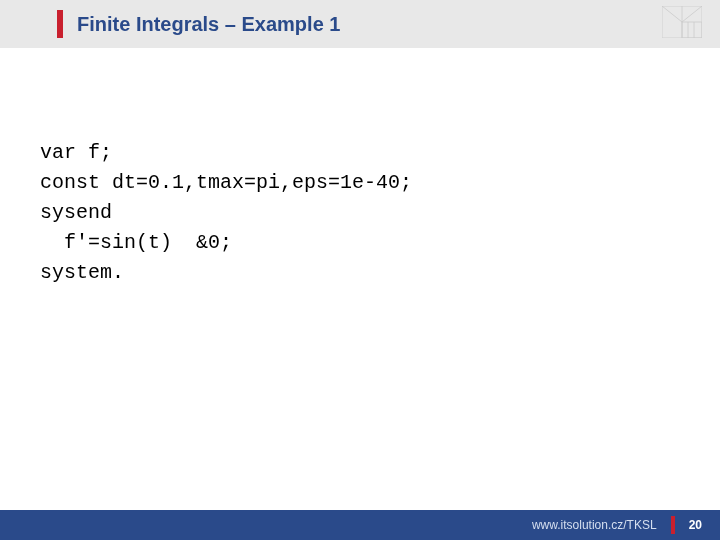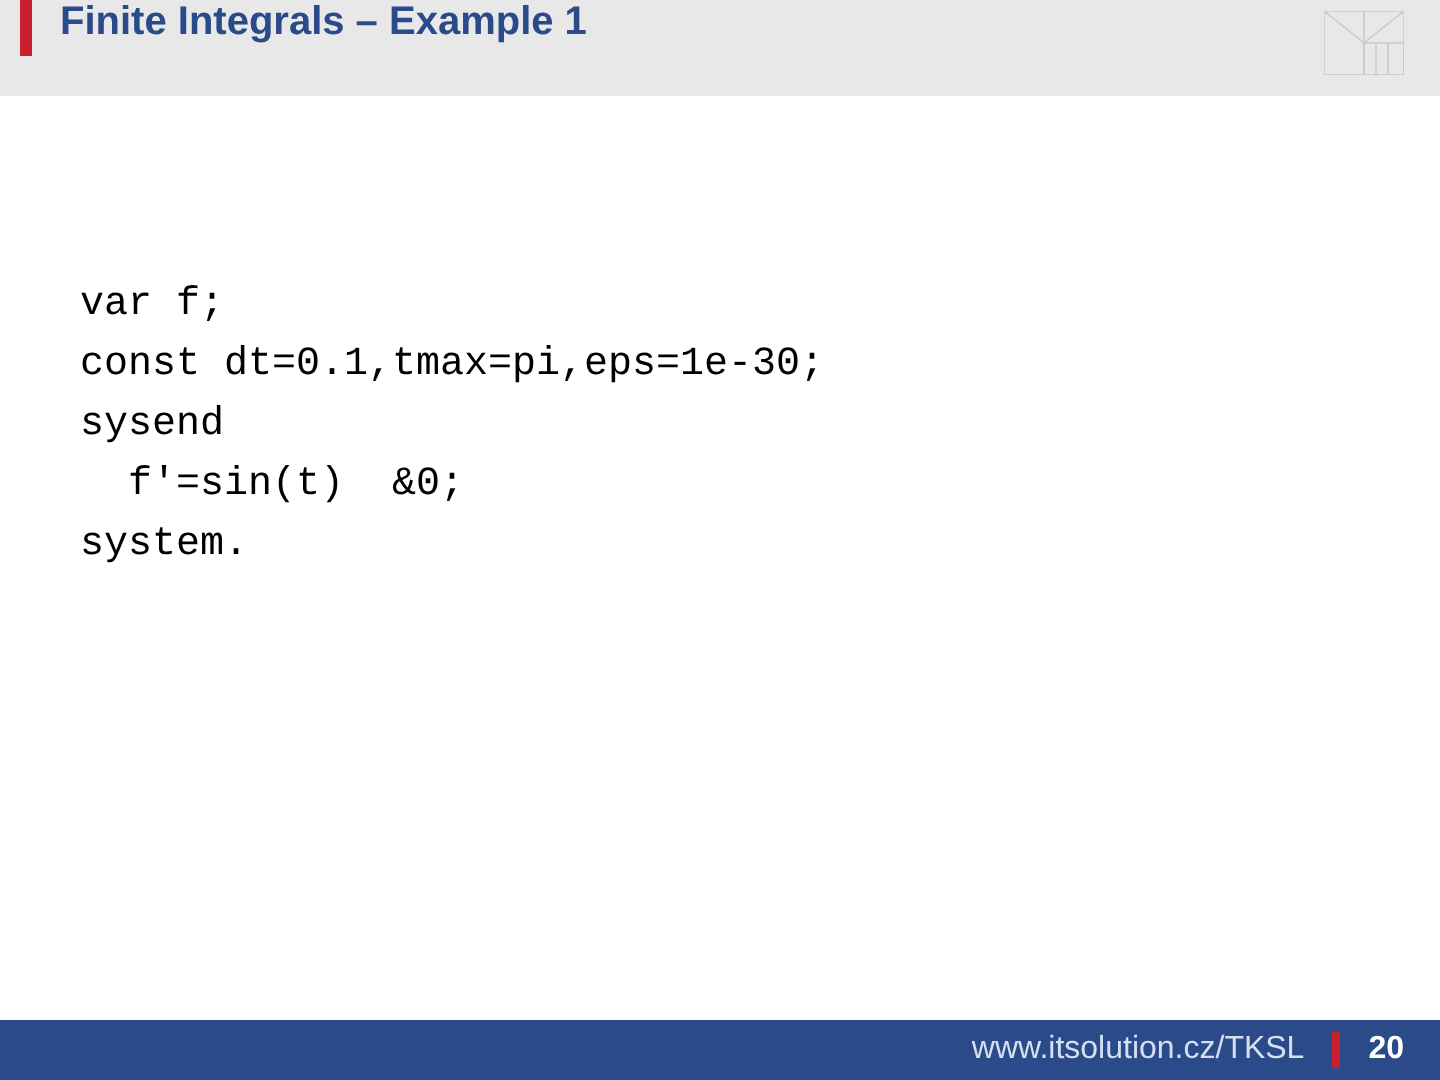--- a/index.html
+++ b/index.html
@@ -1,26 +1,26 @@
 <!DOCTYPE html>
 <html><head>
 <meta charset="utf-8">
 <style>
 * { margin: 0; padding: 0; box-sizing: border-box; }
 body { width: 720px; height: 540px; background: #fff; font-family: Arial, sans-serif; position: relative; overflow: hidden; }
 
-.header { height: 48px; background: #e8e8e8; display: flex; align-items: flex-start; position: relative; }
+.header { height: 48px; background: #e8e8e8; display: flex; align-items: center; position: relative; padding-left: 47px; }
 .header-accent { width: 6px; height: 28px; background: #c9202e; margin-left: 10px; margin-right: 14px; }
 .header-title { color: #2a4a8a; font-weight: bold; font-size: 20px; }
 .header-logo { position: absolute; right: 18px; top: 50%; transform: translateY(-50%); opacity: 0.3; }
 
 .content { padding: 90px 40px 0 40px; }
 .code-block { font-family: "Courier New", monospace; font-size: 20px; line-height: 1.5; color: #000; white-space: pre; }
 
-.footer { position: absolute; bottom: 0; left: 0; right: 0; height: 30px; background: #2a4a8a; display: flex; align-items: center; justify-content: flex-end; padding-right: 0; color: #fff; font-size: 16px; }
+.footer { position: absolute; bottom: 0; left: 0; right: 0; height: 30px; background: #2a4a8a; display: flex; align-items: center; justify-content: flex-end; padding-right: 0; color: #fff; font-size: 12px; }
 .footer-url { color: #d5dff0; margin-right: 14px; }
 .footer-divider { width: 4px; height: 18px; background: #c9202e; margin-right: 14px; }
 .footer-page { font-weight: bold; margin-right: 18px; }
 </style>
 </head>
 <body>
 
 <div class="header">
   <div class="header-accent"></div>
   <div class="header-title">Finite Integrals – Example 1</div>
@@ -32,21 +32,21 @@
       <line x1="20" y1="0" x2="20" y2="32" stroke="#888" stroke-width="0.8"></line>
       <rect x="20" y="16" width="20" height="16" fill="none" stroke="#888" stroke-width="0.8"></rect>
       <line x1="26" y1="16" x2="26" y2="32" stroke="#888" stroke-width="0.8"></line>
       <line x1="32" y1="16" x2="32" y2="32" stroke="#888" stroke-width="0.8"></line>
     </svg>
   </div>
 </div>
 
 <div class="content">
   <div class="code-block"><span>var f;</span>
-<span>const dt=0.1,tmax=pi,eps=1e-30;</span>
+<span>const dt=0.1,tmax=pi,eps=1e-40;</span>
 <span>sysend</span>
 <span>  f'=sin(t)  &amp;0;</span>
 <span>system.</span></div>
 </div>
 
 <div class="footer">
   <span class="footer-url">www.itsolution.cz/TKSL</span>
   <div class="footer-divider"></div>
   <span class="footer-page">20</span>
 </div>

